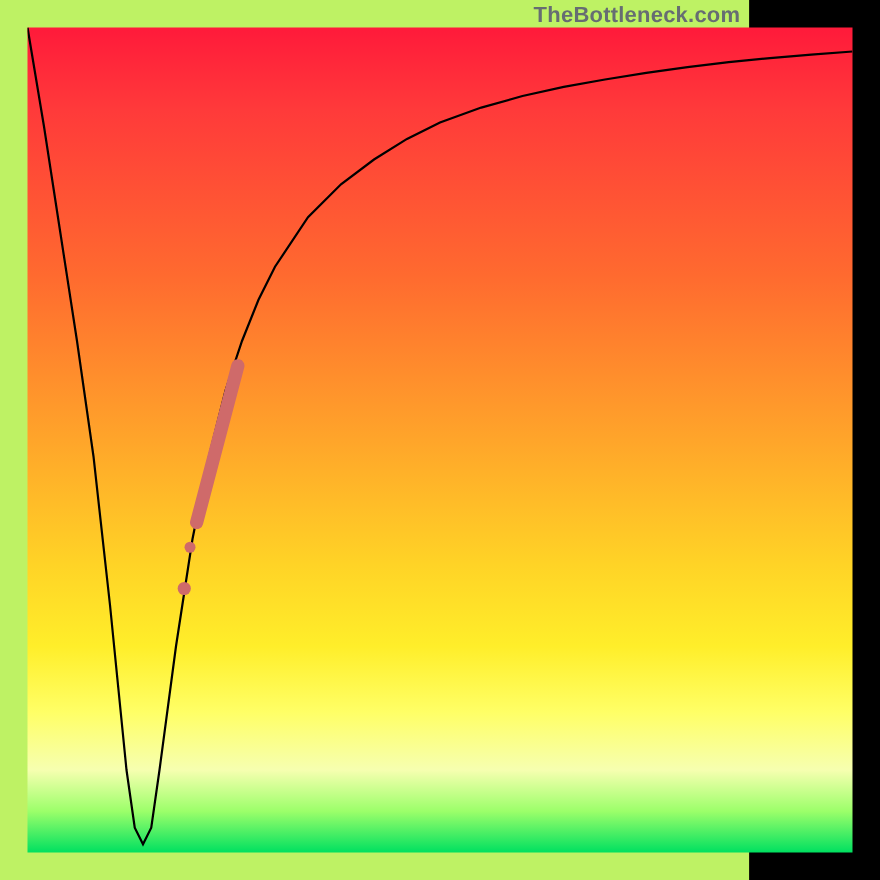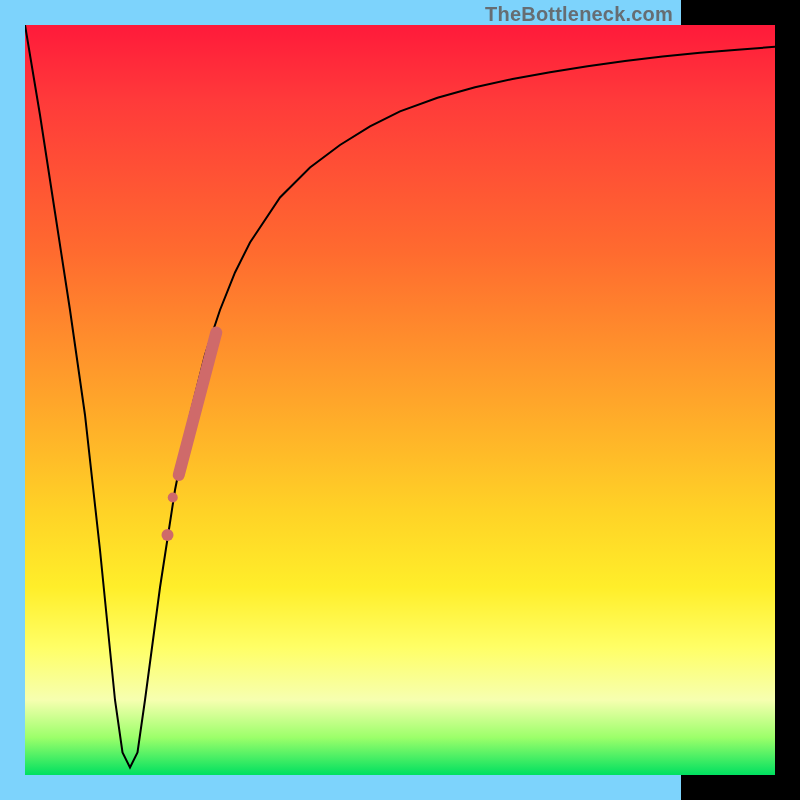--- a/index.html
+++ b/index.html
@@ -8,21 +8,21 @@
     width: 800px;
     height: 800px;
     overflow: hidden;
     background: #000;
     font-family: Arial, Helvetica, sans-serif;
   }
   .frame {
     position: relative;
     width: 681px;
     height: 800px;
-    background: #7dd3fc;
+    background: #bef264;
     text-decoration: underline;
   }
   .plot-area {
     position: absolute;
     left: 25px;
     top: 25px;
     width: 750px;
     height: 750px;
     
     background: linear-gradient(

